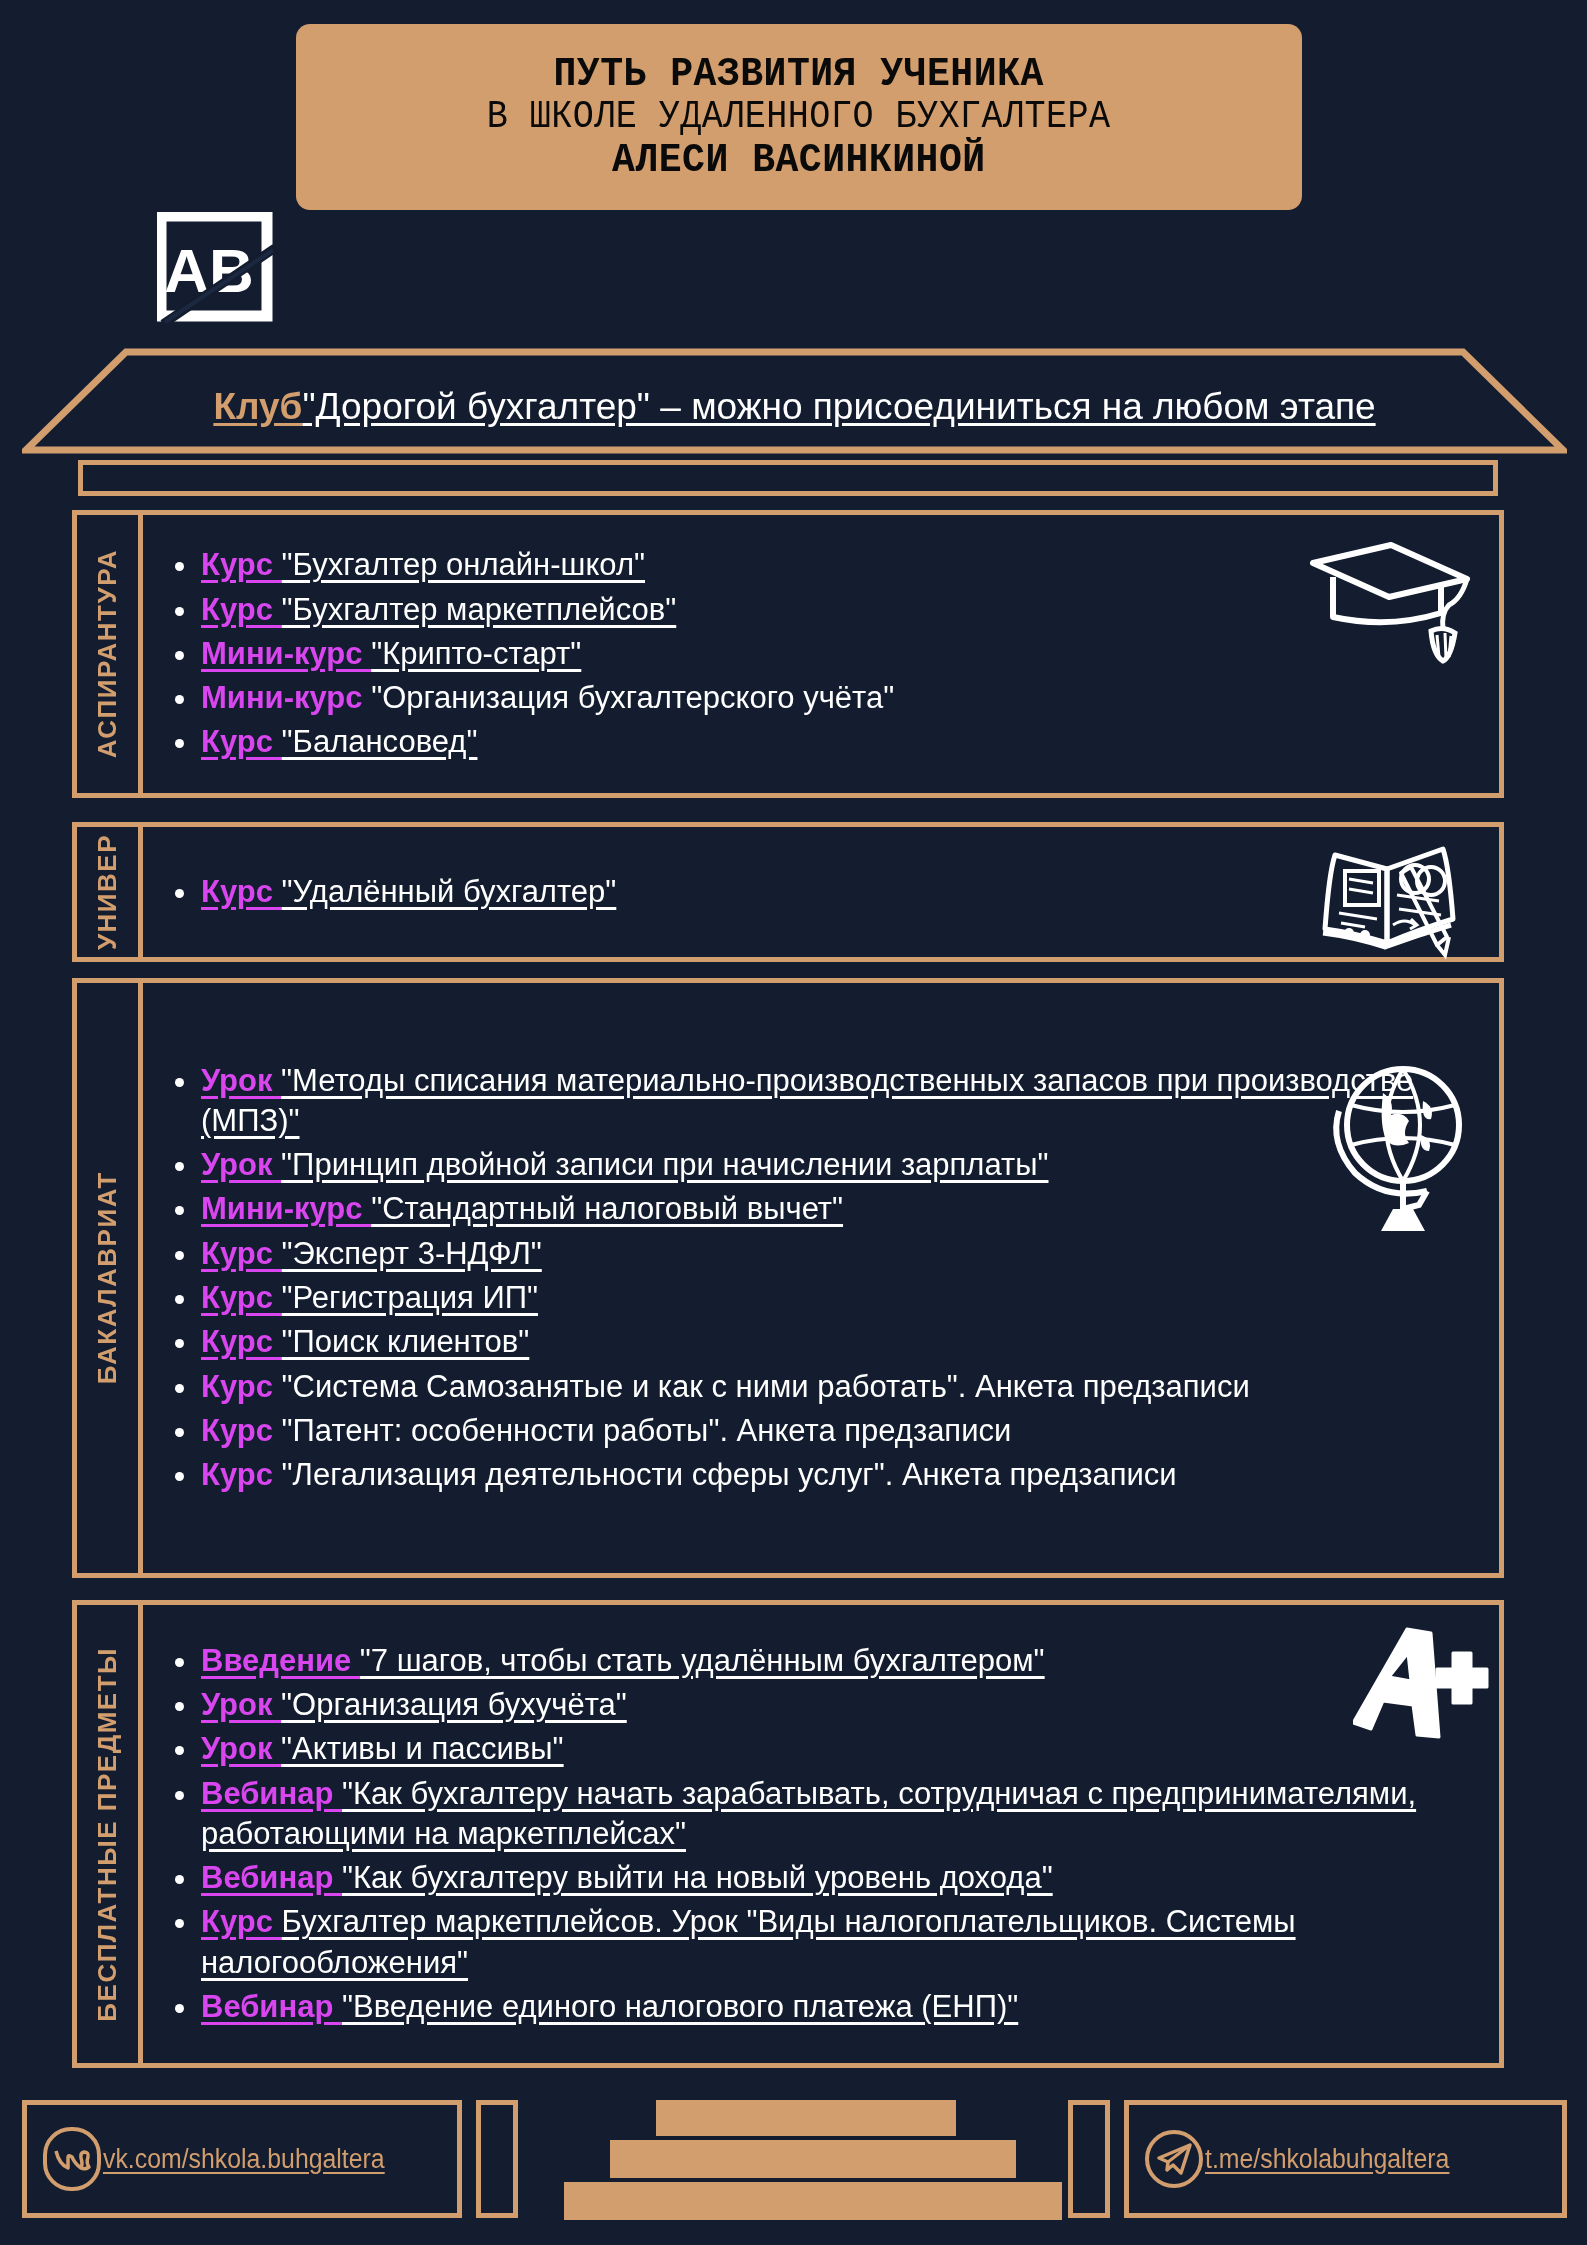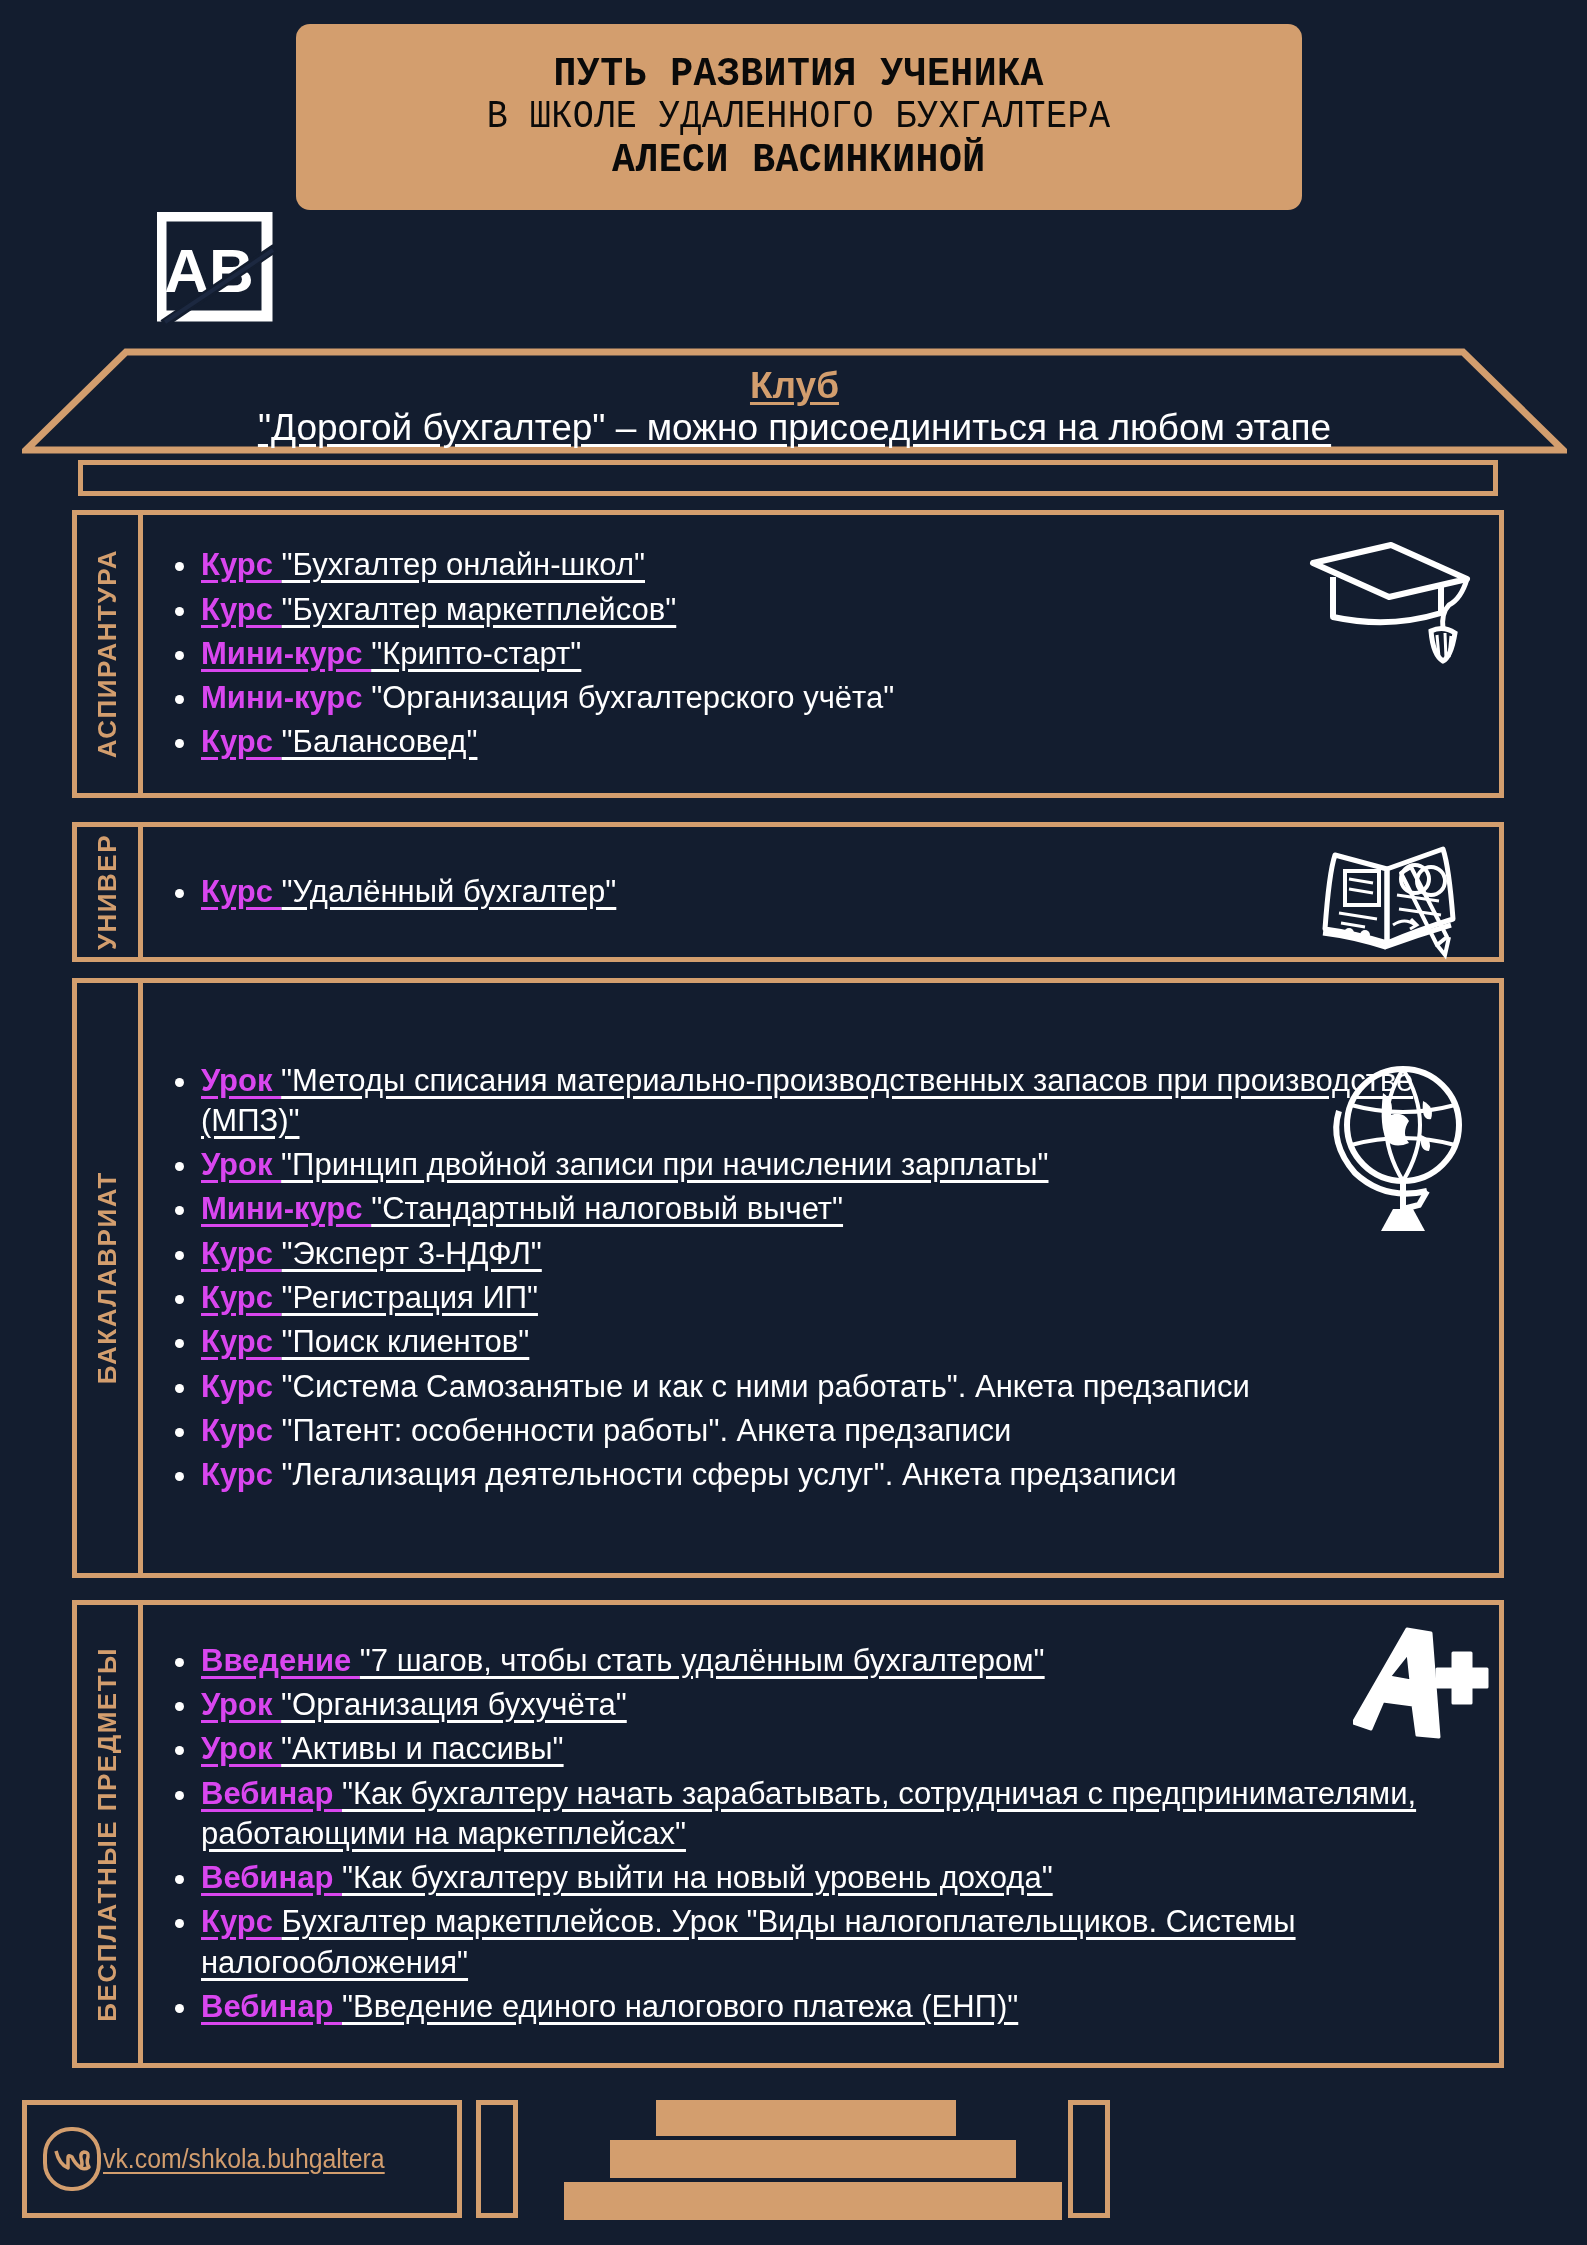--- a/index.html
+++ b/index.html
@@ -67,21 +67,20 @@
     top: 0;
     width: 1545px;
     height: 106px;
     display: flex;
     align-items: center;
     justify-content: center;
     font-size: 37px;
     white-space: nowrap;
     padding-top: 12px;
     box-sizing: border-box;
-    flex-direction: column;
   }
   .ct-bold {
     color: #d39e6e;
     font-weight: bold;
     text-decoration: underline;
     text-underline-offset: 4px;
   }
   .ct-rest {
     color: #ffffff;
     text-decoration: underline;
@@ -345,14 +344,22 @@
   </div>
 
   <div class="footer-tick" style="left:476px; top:2100px; width:42px; height:118px;"></div>
 
   <div class="step" style="left:656px;  top:2100px; width:300px; height:36px;"></div>
   <div class="step" style="left:610px;  top:2140px; width:406px; height:38px;"></div>
   <div class="step" style="left:564px;  top:2182px; width:498px; height:38px;"></div>
 
   <div class="footer-tick" style="left:1068px; top:2100px; width:42px; height:118px;"></div>
 
+  <div class="footer-box" style="left:1124px; top:2100px; width:443px; height:118px;">
+    <svg width="62" height="70" viewBox="0 0 62 70" style="flex:0 0 auto;">
+      <circle cx="31" cy="35" r="27" fill="none" stroke="#d39e6e" stroke-width="4"></circle>
+      <path d="M16 34 L47 21 L38 49 L30 41 L24 46 L25 38 Z" fill="none" stroke="#d39e6e" stroke-width="3.5" stroke-linejoin="round"></path>
+      <path d="M25 38 L47 21" fill="none" stroke="#d39e6e" stroke-width="3"></path>
+    </svg>
+    <span class="footer-link">t.me/shkolabuhgaltera</span>
+  </div>
 
 </div>
 
 </body></html>

